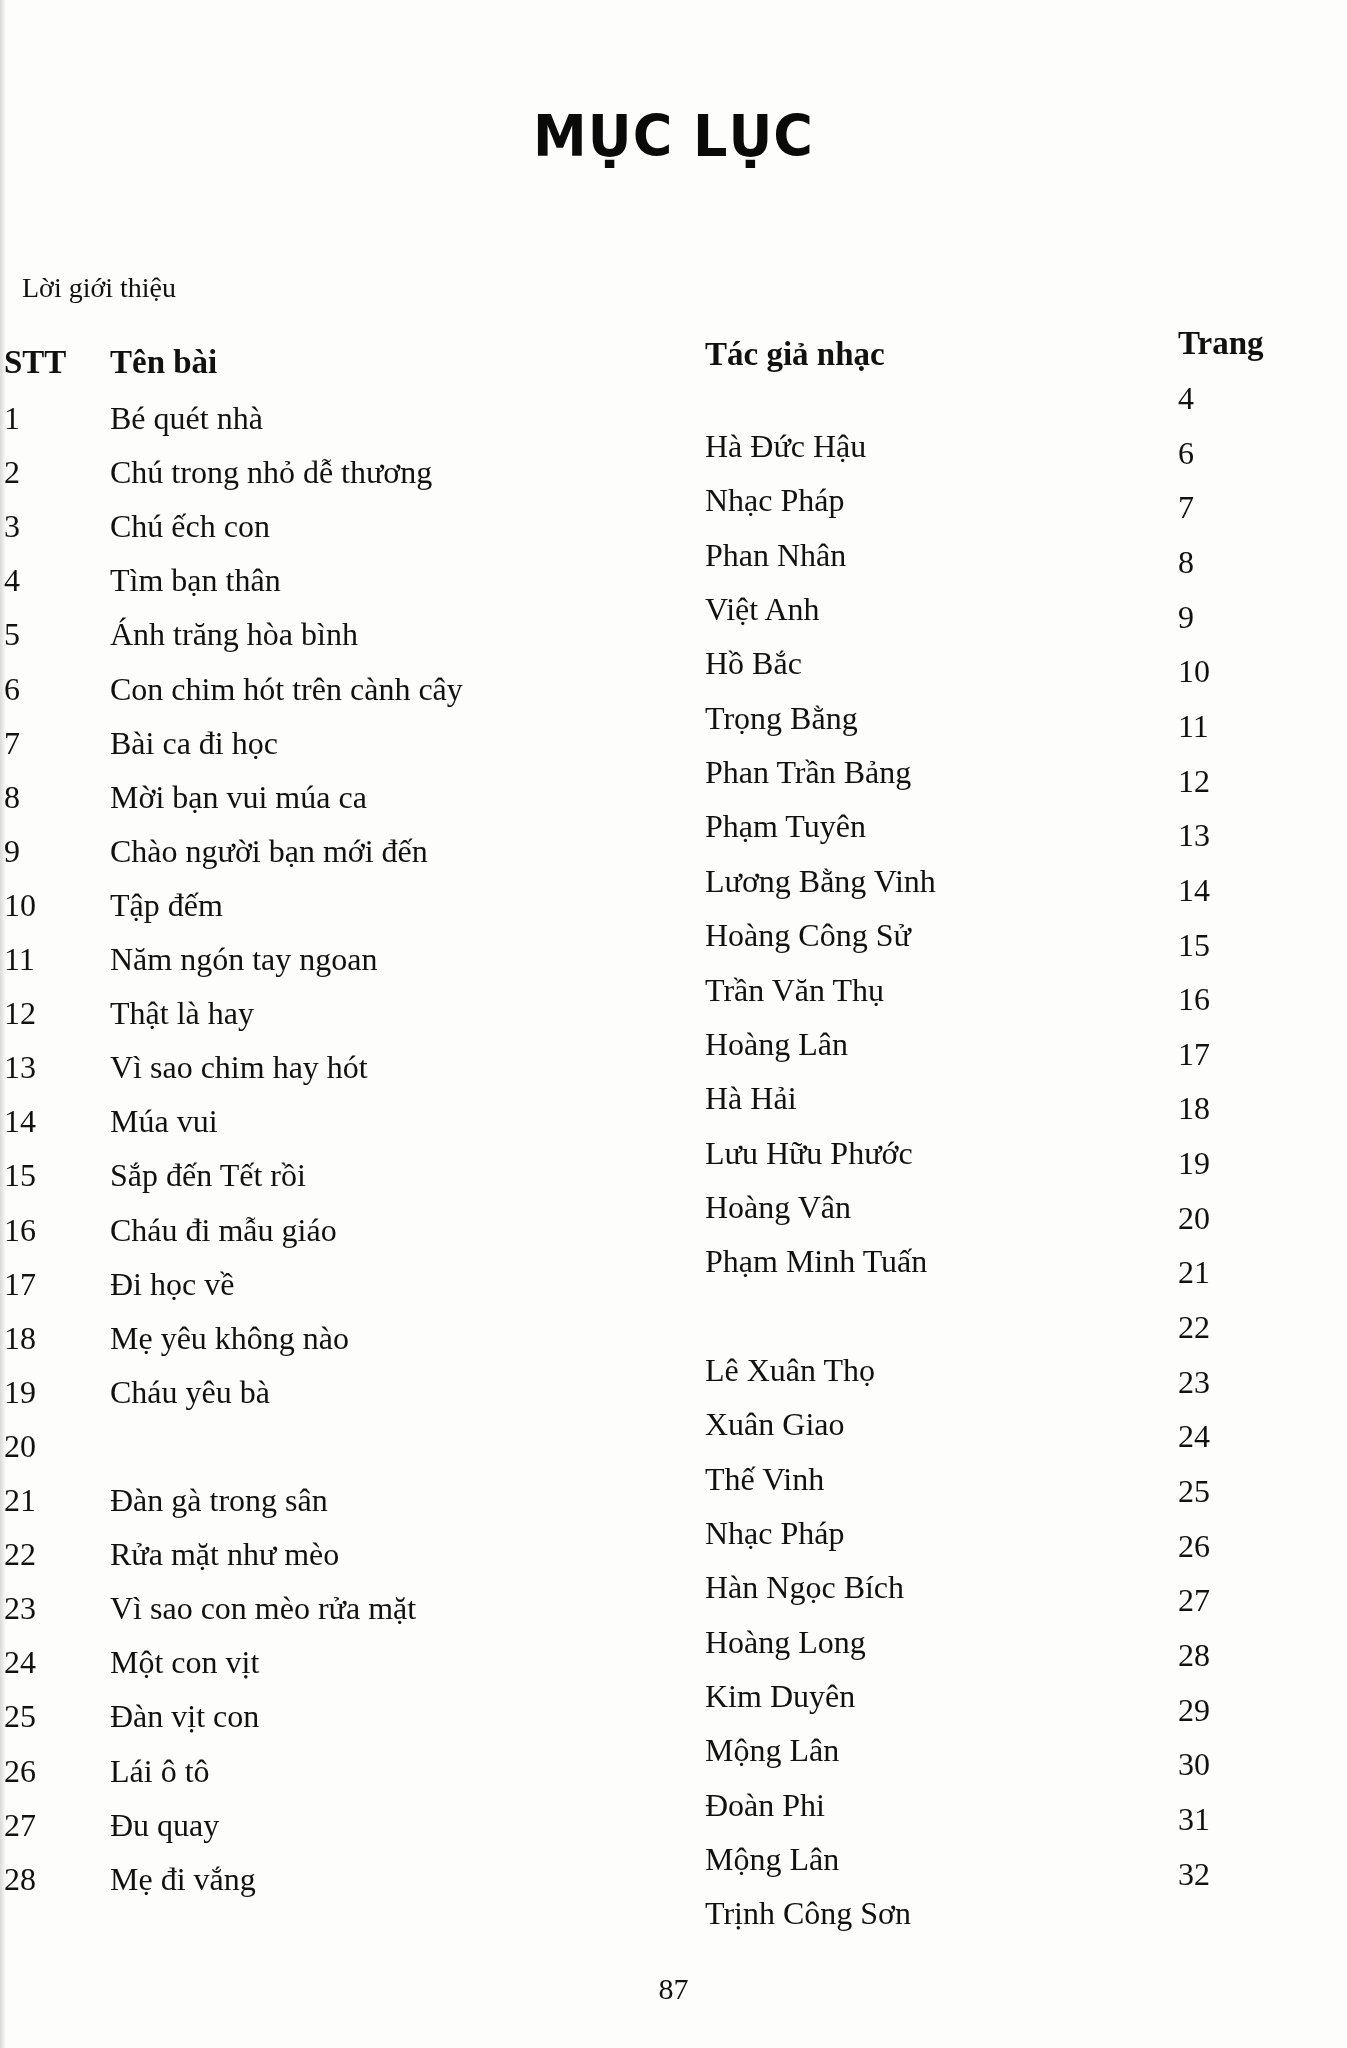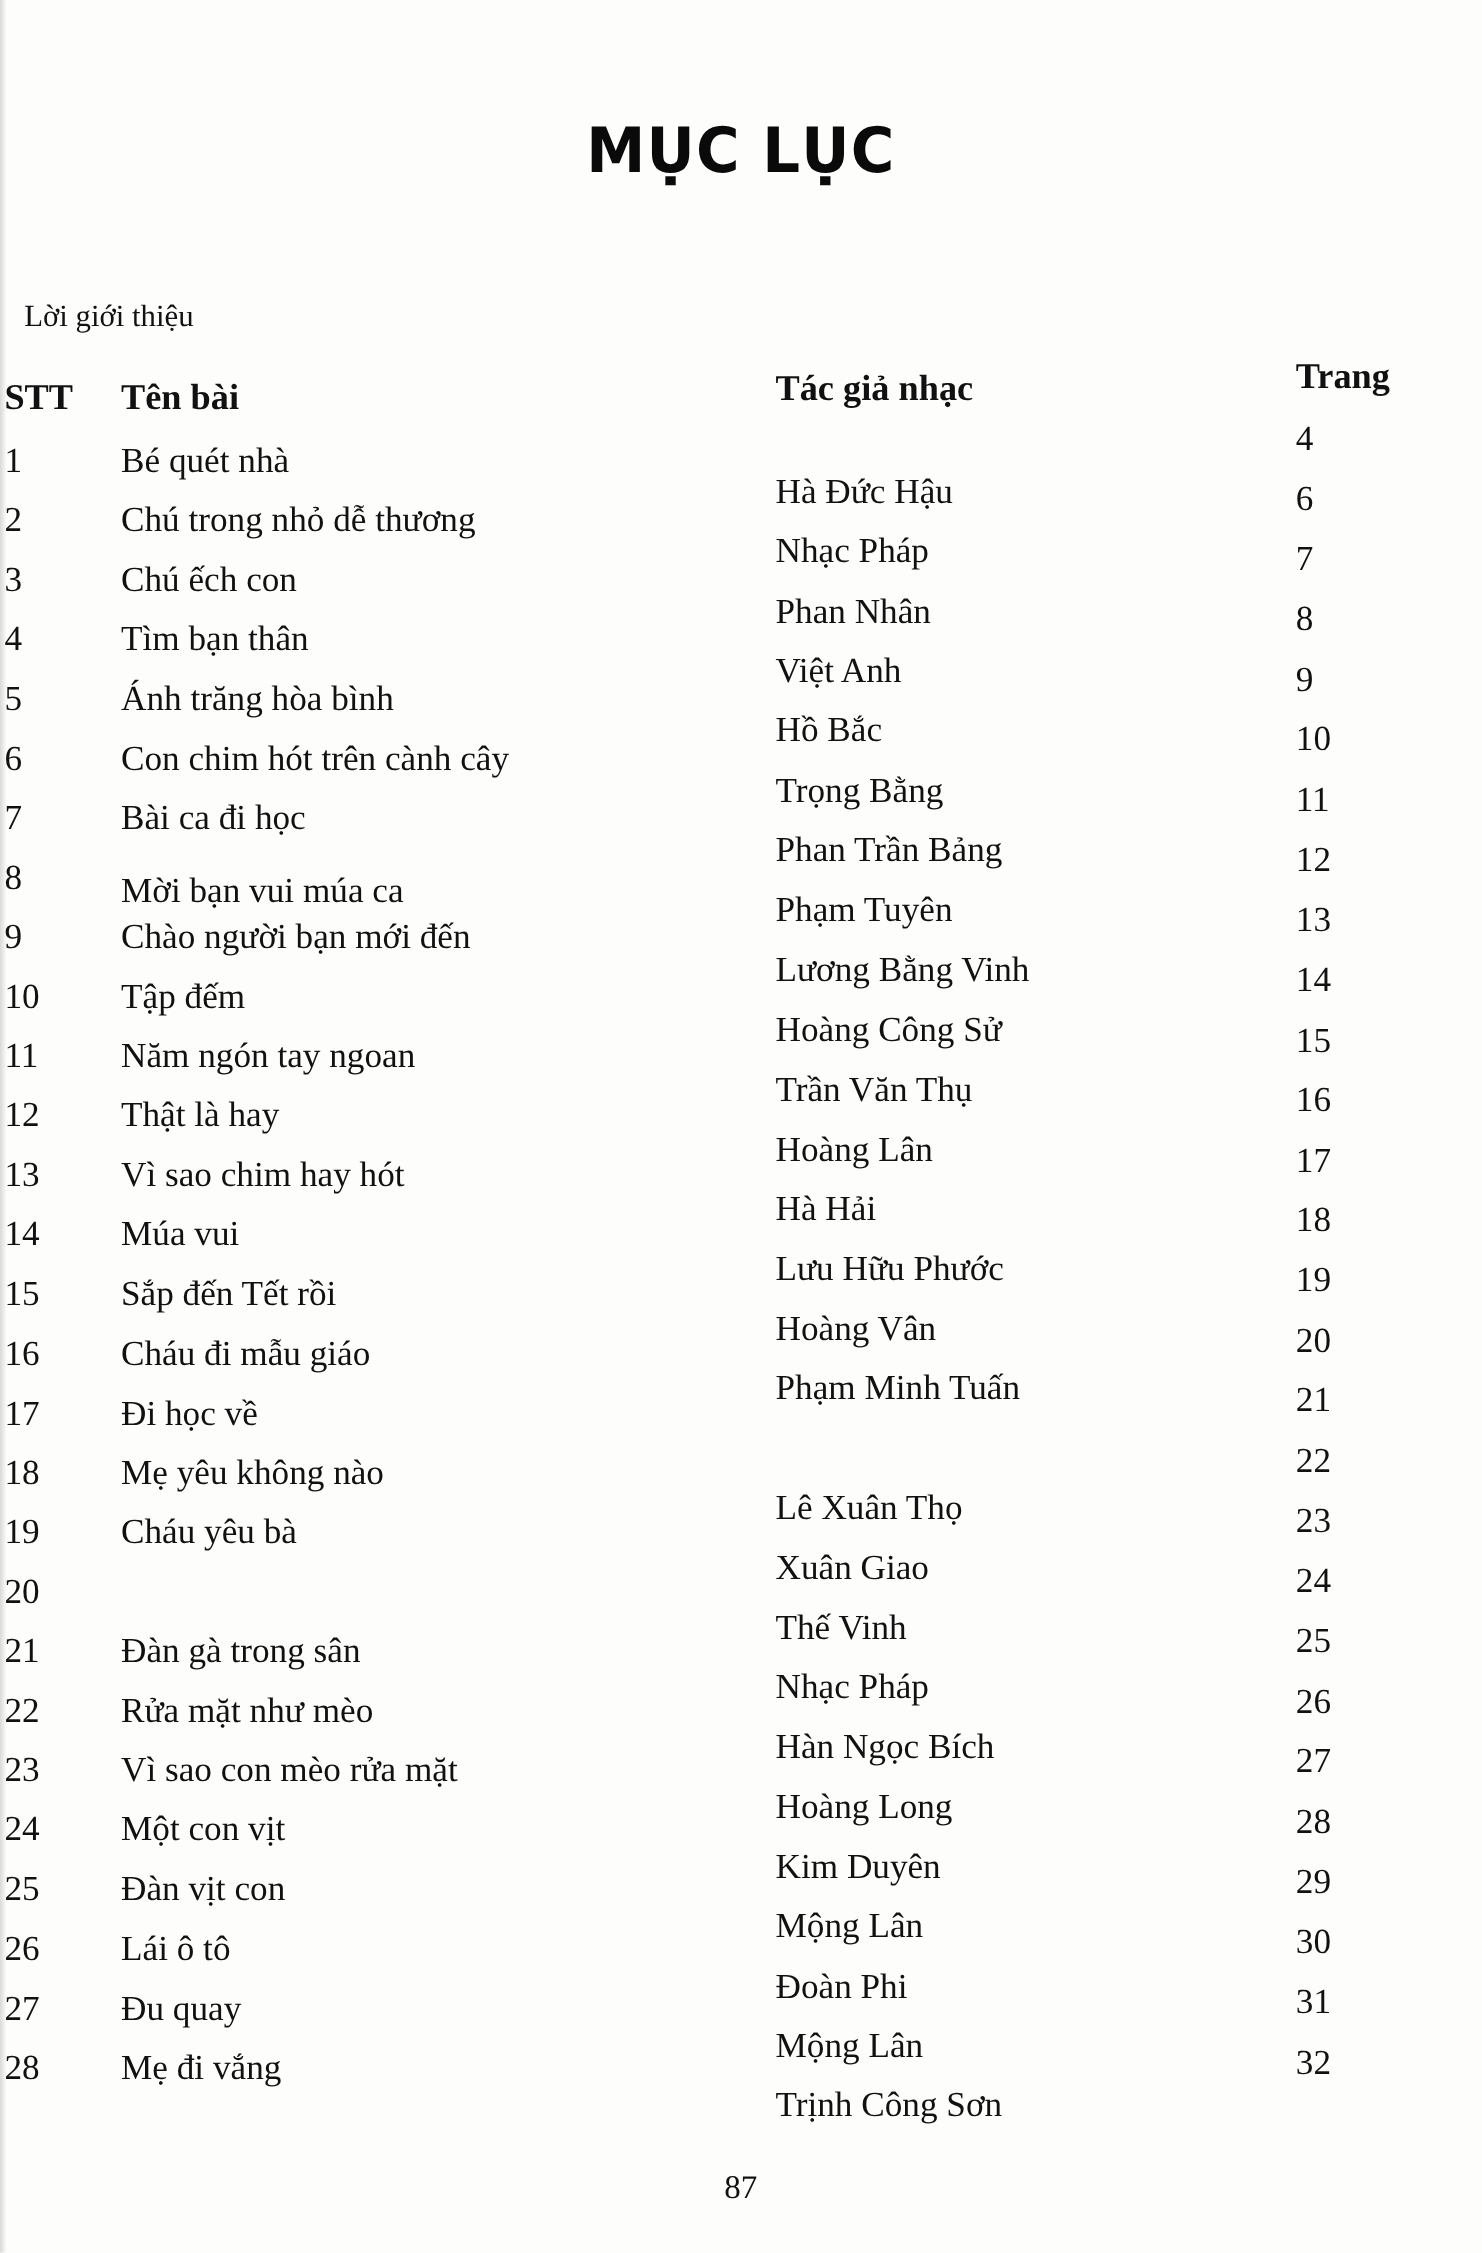--- a/index.html
+++ b/index.html
@@ -88,21 +88,21 @@
       <span class="c-page" style="top: -17.25px;">10</span>
     </div>
     <div class="row" style="top: 724.6px;">
       <span class="c-no" style="top: 0px;">7</span>
       <span class="c-title" style="top: 0px;">Bài ca đi học</span>
       <span class="c-author" style="top: -6.5px;">Phan Trần Bảng</span>
       <span class="c-page" style="top: -16.7px;">11</span>
     </div>
     <div class="row" style="top: 778.7px;">
       <span class="c-no" style="top: 0px;">8</span>
-      <span class="c-title" style="top: 12px;">Mời bạn vui múa ca</span>
+      <span class="c-title" style="top: 0px;">Mời bạn vui múa ca</span>
       <span class="c-author" style="top: -6.25px;">Phạm Tuyên</span>
       <span class="c-page" style="top: -16.15px;">12</span>
     </div>
     <div class="row" style="top: 832.8px;">
       <span class="c-no" style="top: 0px;">9</span>
       <span class="c-title" style="top: 0px;">Chào người bạn mới đến</span>
       <span class="c-author" style="top: -6px;">Lương Bằng Vinh</span>
       <span class="c-page" style="top: -15.6px;">13</span>
     </div>
     <div class="row" style="top: 886.9px;">

